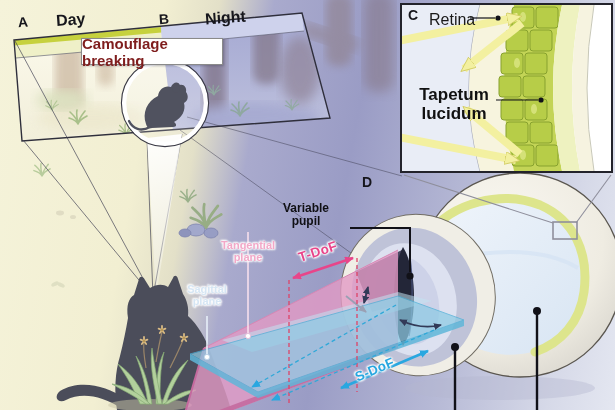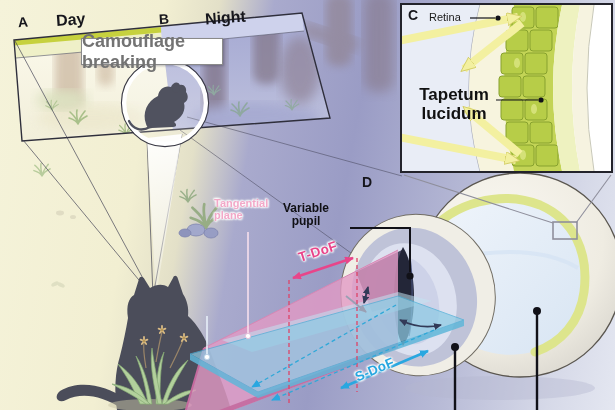--- a/index.html
+++ b/index.html
@@ -11,30 +11,30 @@
   }
   #mainsvg{position:absolute;left:0;top:0;z-index:1;}
   .label{position:absolute;z-index:5;line-height:1.12;}
   .halo{text-shadow:0 0 2px #fff,0 0 2px #fff,0 0 3px #fff,1px 1px 2px #fff,-1px -1px 2px #fff;}
   .tag{font-weight:bold;font-size:14px;color:#16161c;}
   .band-title{font-weight:bold;font-size:16px;color:#16161c;}
   .camo-box{
     position:absolute;left:81px;top:38px;width:140px;height:25px;z-index:5;
     background:#ffffff;border:1px solid #8a8a8a;box-shadow:1px 1px 2px rgba(60,60,80,.35);
     display:flex;align-items:center;justify-content:center;
-    font-weight:bold;font-size:18px;color:#737373;
+    font-weight:bold;font-size:15px;color:#7f1d1d;
   }
   #panel-c{
     position:absolute;left:400px;top:3px;width:213px;height:170px;z-index:3;
     background:#fff;border:2px solid #23232b;box-sizing:border-box;overflow:hidden;
   }
   #panel-c .label{z-index:4;}
-  .plabel{font-size:11px;color:#1a1a1a;}
+  .plabel{font-size:16px;color:#1a1a1a;}
   .plabel-b{font-weight:bold;font-size:17px;color:#111;text-align:center;}
-  .pink-label{font-weight:bold;font-size:11px;color:var(--tangential-pink,#f0a6c6);text-align:left;}
+  .pink-label{font-weight:bold;font-size:11px;color:var(--tangential-pink,#f0a6c6);text-align:center;margin-top:42px;}
   .blue-label{font-weight:bold;font-size:11px;color:var(--sagittal-blue,#d6e6f4);text-align:center;}
   .dof{font-weight:bold;font-size:13.5px;letter-spacing:.3px;}
   .dof.t{color:var(--t-dof-pink,#e8458a);}
   .dof.s{color:var(--s-dof-blue,#29a7e0);}
   .vp-label{font-weight:bold;font-size:12px;color:#101014;text-align:center;}
 </style>
 </head>
 <body>
 
 <div id="stage">
@@ -349,16 +349,17 @@
 <div class="label tag" style="left:18px;top:15px;transform:rotate(-4deg);">A</div>
 <div class="label band-title" style="left:56px;top:11px;transform:rotate(-4deg);">Day</div>
 <div class="label tag" style="left:159px;top:12px;transform:rotate(-4deg);">B</div>
 <div class="label band-title" style="left:205px;top:9px;transform:rotate(-4deg);">Night</div>
 <div class="camo-box">
   <span>Camouflage breaking</span>
 </div>
 <div class="label tag" style="left:362px;top:175px;">D</div>
 <div class="label vp-label" style="left:272px;top:202px;width:68px;">Variable pupil</div>
 <div class="label pink-label halo" style="left:214px;top:197px;width:68px;">Tangential plane</div>
+<div class="label blue-label halo" style="left:181px;top:283px;width:52px;">Sagittal plane</div>
 <div class="label dof t halo" style="left:298px;top:244px;transform:rotate(-18deg);">T-DoF</div>
 <div class="label dof s halo" style="left:354px;top:362px;transform:rotate(-23deg);">S-DoF</div>
 
 </div>
 
 </body></html>

